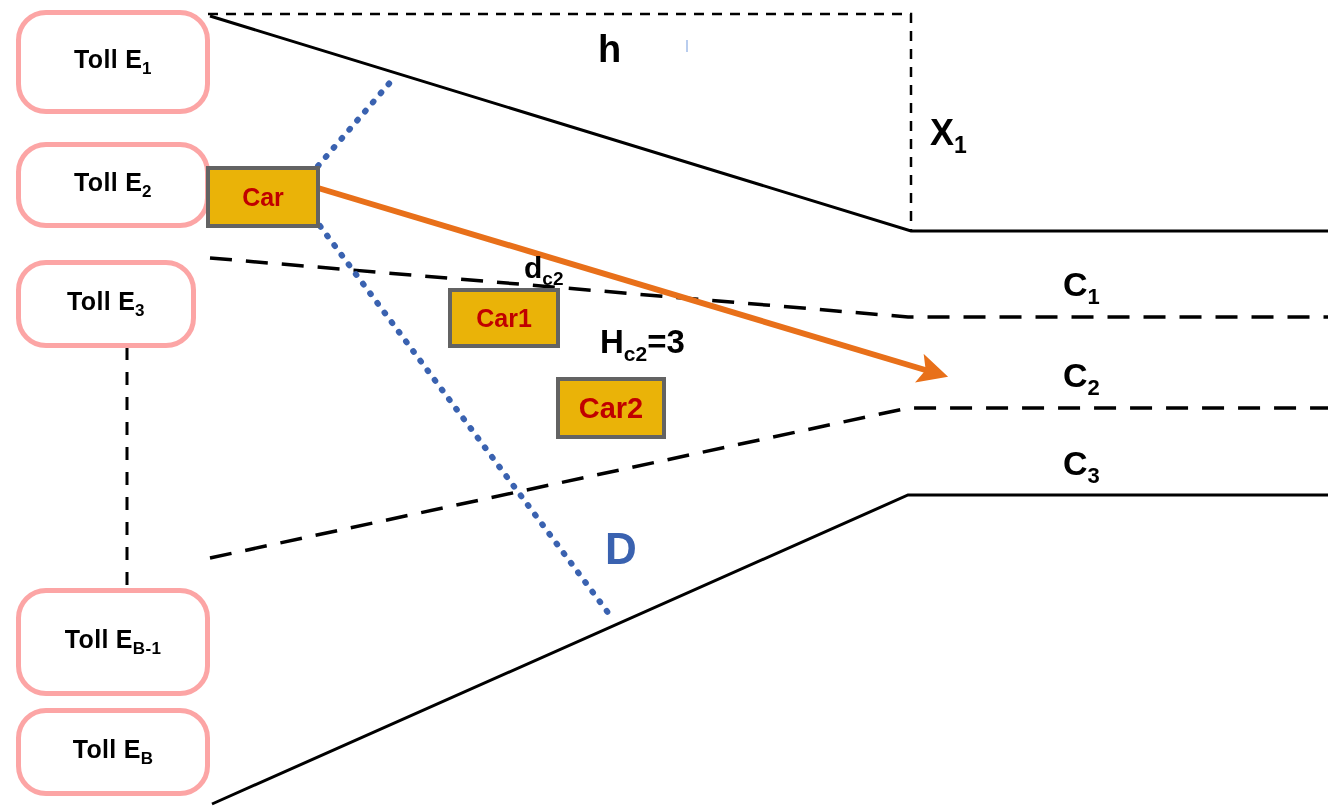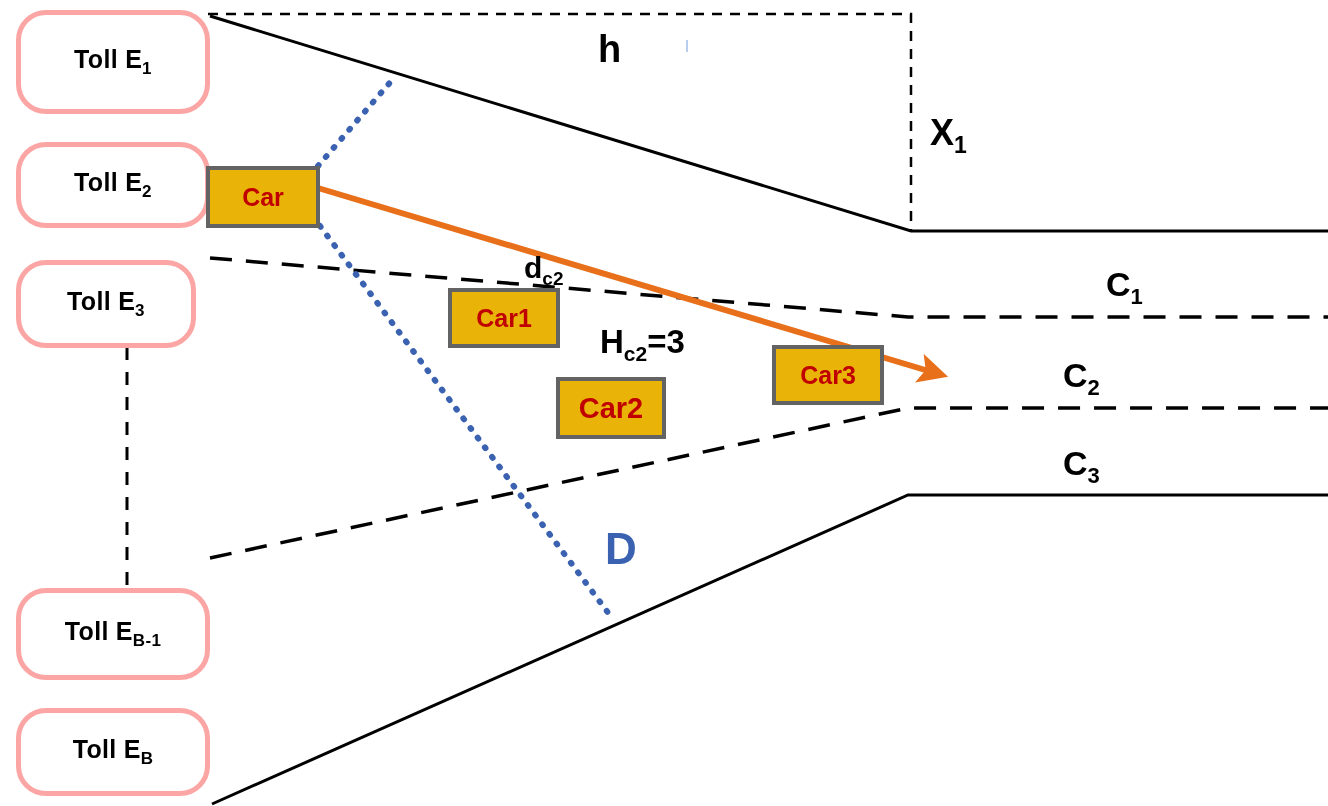--- a/index.html
+++ b/index.html
@@ -79,21 +79,21 @@
   #label-dc2 .sub { font-size: 19px; }
   #label-hc2 { left: 600px; top: 323px; font-size: 33px; }
   #label-hc2 .sub { font-size: 21px; }
   #label-d {
     position: absolute;
     left: 605px; top: 524px;
     color: #3a62b0;
     font-weight: bold;
     font-size: 44px;
   }
-  #label-c1 { left: 1063px; top: 265px; margin-left: 43px; }
+  #label-c1 { left: 1063px; top: 265px; }
   #label-c2 { left: 1063px; top: 356px; }
   #label-c3 { left: 1063px; top: 444px; }
 </style>
 </head>
 <body>
 
 <div id="canvas">
 
   <svg id="svg-layer" viewBox="0 0 1328 806" xmlns="http://www.w3.org/2000/svg">
 
@@ -134,21 +134,21 @@
       <span>Toll E</span><span class="sub">2</span>
     </span>
   </div>
 
   <div class="toll-box" style="left:16px; top:260px; width:180px; height:88px;text-align:center;">
     <span>
       <span>Toll E</span><span class="sub">3</span>
     </span>
   </div>
 
-  <div class="toll-box" style="left:16px; top:588px; width:194px; height:92px;text-align:center;">
+  <div class="toll-box" style="left:16px; top:588px; width:194px; height:108px;text-align:center;">
     <span>
       <span>Toll E</span><span class="sub">B-1</span>
     </span>
   </div>
 
   <div class="toll-box" style="left:16px; top:708px; width:194px; height:88px;">
     <span>
       <span>Toll E</span><span class="sub">B</span>
     </span>
   </div>
@@ -158,23 +158,20 @@
   </div>
 
   <div class="car-box" style="left:448px; top:288px; width:112px; height:60px; font-size:25px;">
     <span>Car1</span>
   </div>
 
   <div class="car-box" style="left:556px; top:377px; width:110px; height:62px; font-size:29px;">
     <span>Car2</span>
   </div>
 
-  <div class="car-box" style="left:772px; top:345px; width:112px; height:60px; font-size:25px;">
-    <span>Car3</span>
-  </div>
 
   <div class="plain-label" id="label-h">h</div>
 
   <div class="plain-label" id="label-x1">
     <span>X</span><span class="sub">1</span>
   </div>
 
   <div class="plain-label" id="label-dc2">
     <span>d</span><span class="sub">c2</span>
   </div>

